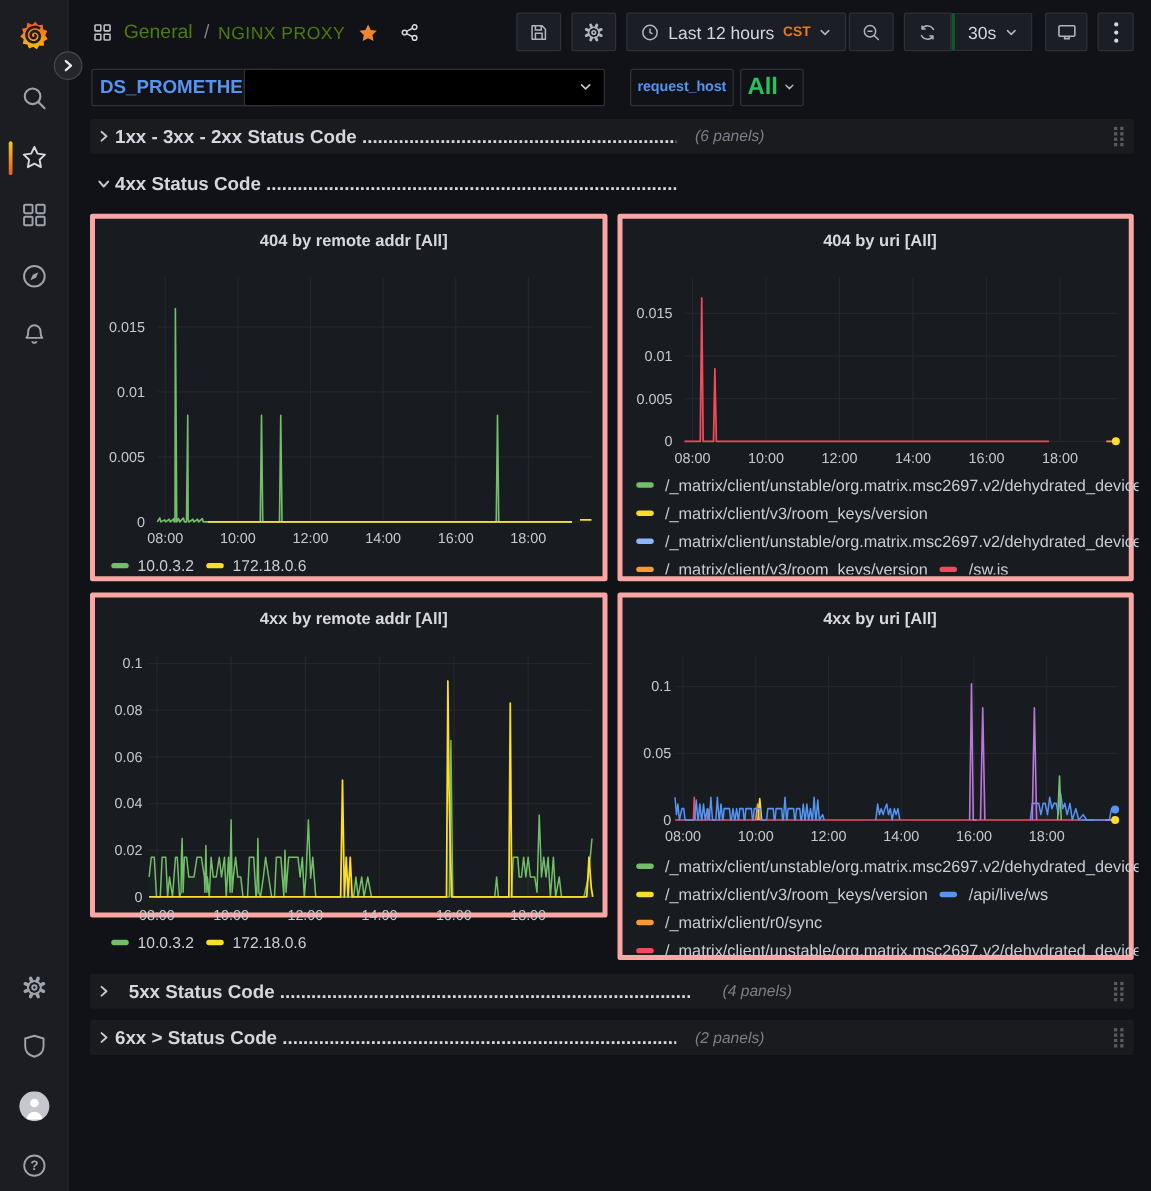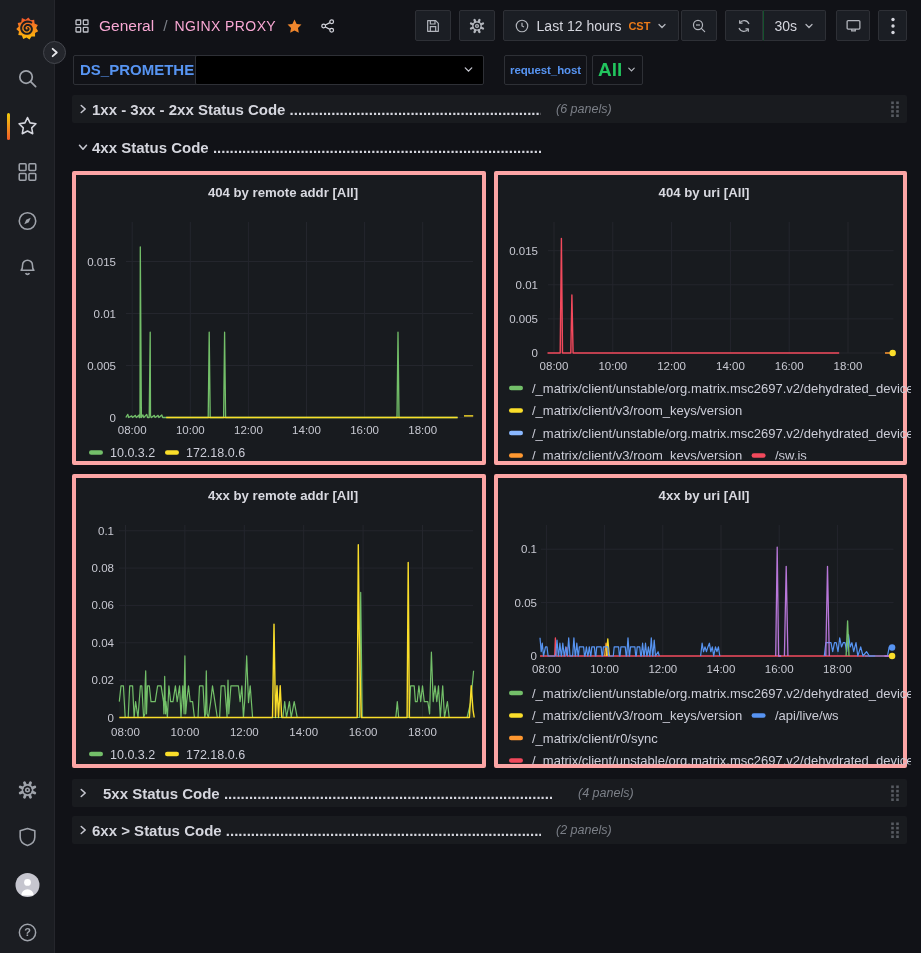--- a/index.html
+++ b/index.html
@@ -1,21 +1,21 @@
 <!DOCTYPE html>
 <html><head><meta charset="utf-8"><style>
 * { margin:0; padding:0; box-sizing:border-box; }
 html,body { width:921px; height:953px; background:#111217; overflow:hidden;
   font-family:"Liberation Sans", sans-serif; color:#ccccdc; }
 .sidebar { position:absolute; left:0; top:0; width:55px; height:953px; background:#1b1d22;
   border-right:1px solid #25262c; z-index:5; }
 .sicon { position:absolute; left:0; width:55px; display:flex; justify-content:center; }
 .topnav { position:absolute; left:56px; top:0; width:865px; height:52px; }
 .crumbs { position:absolute; left:18px; top:0; height:52px; display:flex; align-items:center; }
-.crumbs .t { font-size:15.5px; color:#f9a8d4; }
+.crumbs .t { font-size:15.5px; color:#4d7c0f; }
 .toolbar { position:absolute; right:14px; top:10px; height:32px; display:flex; align-items:flex-start; }
 .tbtn { height:31px; background:#1b1e24; border:1px solid #2e3036; border-radius:2px;
   display:flex; align-items:center; justify-content:center; color:#b2b5bc; }
 .submenu { position:absolute; left:56px; top:52px; width:865px; height:36px; }
 .vbtn { position:absolute; top:2.5px; height:30.5px; border:1px solid #2e3036; border-radius:2px;
   display:flex; align-items:center; font-size:12.5px; }
 .rowhdr { position:absolute; left:72px; width:835px; height:28px; display:flex; align-items:center;
   border-radius:2px; }
 .rtitle { display:flex; align-items:center; overflow:hidden; white-space:nowrap; flex:none; }
 .rttext { font-size:15px; font-weight:bold; color:#d5d6de; white-space:pre; }
@@ -191,21 +191,21 @@
       <div class="tbtn" style="width:38px;border-radius:2px 0 0 2px">
         <svg width="16" height="16" viewBox="0 0 24 24">
             <g fill="none" stroke="#b2b5bc" stroke-width="1.8">
           <path d="M19.5 9 A8 8 0 0 0 5.5 7.5"></path>
               <path d="M4.5 15 A8 8 0 0 0 18.5 16.5"></path>
           <path d="M5.5 3.5 V7.8 H9.8" stroke-linejoin="round"></path>
               <path d="M18.5 20.5 V16.2 H14.2" stroke-linejoin="round"></path>
         </g>
           </svg>
       </div>
-      <div class="tbtn" style="border-radius:0 2px 2px 0;border-left:1px solid #14532d;padding:0 10px">
+      <div class="tbtn" style="border-radius:0 2px 2px 0;border-left:3px solid #14532d;padding:0 10px">
         <span style="font-size:14px;color:#d5d6de;font-weight:500">30s</span>
         <svg width="12" height="12" viewBox="0 0 16 16" style="margin-left:6px">
             <path d="M4 6 L8 10 L12 6" fill="none" stroke="#b2b5bc" stroke-width="1.7" stroke-linecap="round"></path>
           </svg>
       </div>
     </div>
 
     <div class="tbtn" style="width:34px;margin-left:10px">
       <svg width="17" height="17" viewBox="0 0 24 24">
           <g fill="none" stroke="#b2b5bc" stroke-width="1.8">
@@ -347,21 +347,21 @@
         <text x="34" y="240.0" text-anchor="start" font-size="13" font-weight="normal" fill="#cbccd7">/_matrix/client/v3/room_keys/version</text>
         <rect x="11" y="255.8" width="14" height="4.4" rx="2.2" fill="#8AB8FF"></rect>
         <text x="34" y="262.5" text-anchor="start" font-size="13" font-weight="normal" fill="#cbccd7">/_matrix/client/unstable/org.matrix.msc2697.v2/dehydrated_device</text>
         <rect x="11" y="278.3" width="14" height="4.4" rx="2.2" fill="#FF9830"></rect>
         <text x="34" y="285.0" text-anchor="start" font-size="13" font-weight="normal" fill="#cbccd7">/_matrix/client/v3/room_keys/version</text>
         <rect x="253.6" y="278.3" width="14" height="4.4" rx="2.2" fill="#F2495C"></rect>
         <text x="277" y="285.0" text-anchor="start" font-size="13" font-weight="normal" fill="#cbccd7">/sw.js</text>
       </g>
     </svg>
   </div>
-<div class="panel" style="left:72px;top:474px;width:414px;height:294px">
+<div class="panel" style="left:72px;top:474px;width:414px;height:260px">
     <svg width="414" height="294" viewBox="0 0 414 294" font-family="Liberation Sans, sans-serif" style="position:absolute;left:0;top:0">
       <text x="207" y="21.5" text-anchor="middle" font-size="13.2" font-weight="bold" fill="#d8d9e0">4xx by remote addr [All]</text>
       <line x1="43" y1="239.5" x2="397" y2="239.5" stroke="#24262d" stroke-width="1"></line>
       <line x1="43" y1="202.2" x2="397" y2="202.2" stroke="#24262d" stroke-width="1"></line>
       <line x1="43" y1="164.8" x2="397" y2="164.8" stroke="#24262d" stroke-width="1"></line>
       <line x1="43" y1="127.4" x2="397" y2="127.4" stroke="#24262d" stroke-width="1"></line>
       <line x1="43" y1="90.1" x2="397" y2="90.1" stroke="#24262d" stroke-width="1"></line>
       <line x1="43" y1="52.8" x2="397" y2="52.8" stroke="#24262d" stroke-width="1"></line>
       <line x1="49.5" y1="47" x2="49.5" y2="239.5" stroke="#24262d" stroke-width="1"></line>
       <line x1="108.9" y1="47" x2="108.9" y2="239.5" stroke="#24262d" stroke-width="1"></line>

